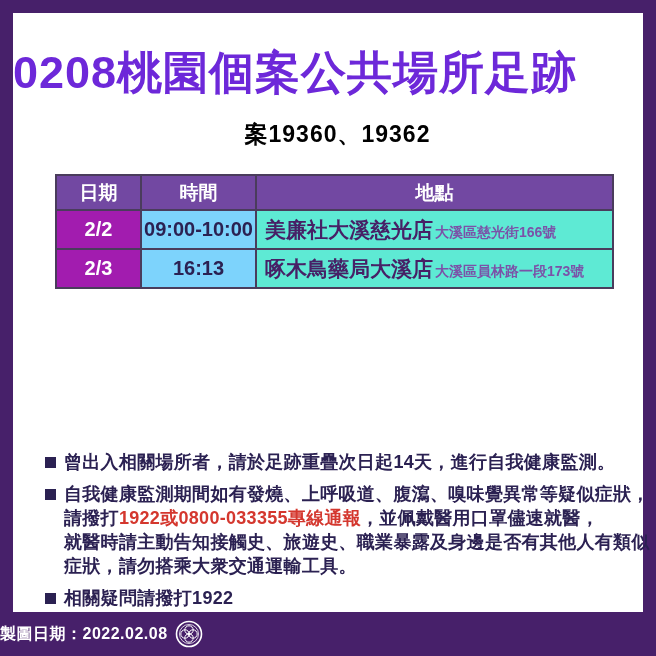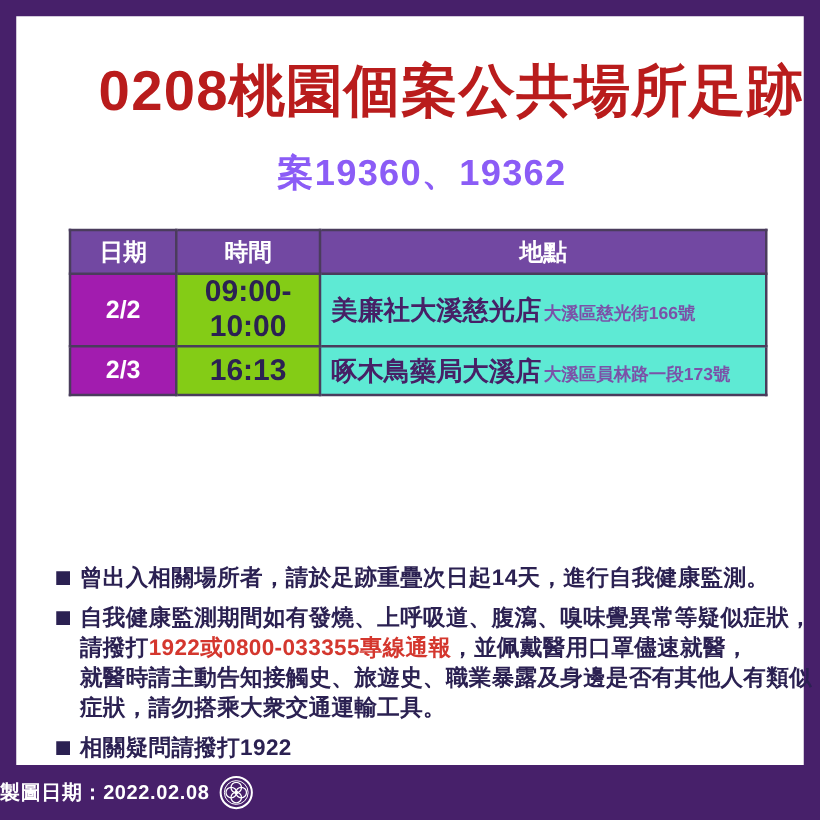--- a/index.html
+++ b/index.html
@@ -14,34 +14,34 @@
     background:#47206A;
   }
   .content {
     position:absolute;
     left:13px; top:13px;
     width:630px; height:599px;
     background:#ffffff;
   }
   .page-title {
     margin-top:30px;
-    text-align:right;
+    text-align:left;
     font-size:45px;
     font-weight:bold;
     letter-spacing:1px;
-    color:#b91c1c;
+    color:#6d28d9;
     white-space:nowrap;
   }
   .subtitle {
     margin-top:16px;
     text-align:center;
-    font-size:29px;
+    font-size:23px;
     font-weight:bold;
     letter-spacing:1px;
-    color:#8b5cf6;
+    color:#000000;
     padding-left:19px;
   }
   table.footprint {
     border-collapse:collapse;
     margin-left:42px;
     margin-top:24px;
     width:557px;
     table-layout:fixed;
     border-radius:26px;
   }
@@ -61,23 +61,23 @@
   col.c-place { width:357px; }
   td.date-cell {
     background:#a21caf;
     color:#ffffff;
     font-size:20px;
     font-weight:bold;
     text-align:center;
     height:39px;
   }
   td.time-cell {
-    background:#84cc16;
+    background:#7dd3fc;
     color:#2B2152;
-    font-size:24px;
+    font-size:20px;
     font-weight:bold;
     text-align:center;
   }
   td.place-cell {
     background:#5eead4;
     padding-left:8px;
     vertical-align:middle;
     white-space:nowrap;
   }
   .place-name {

